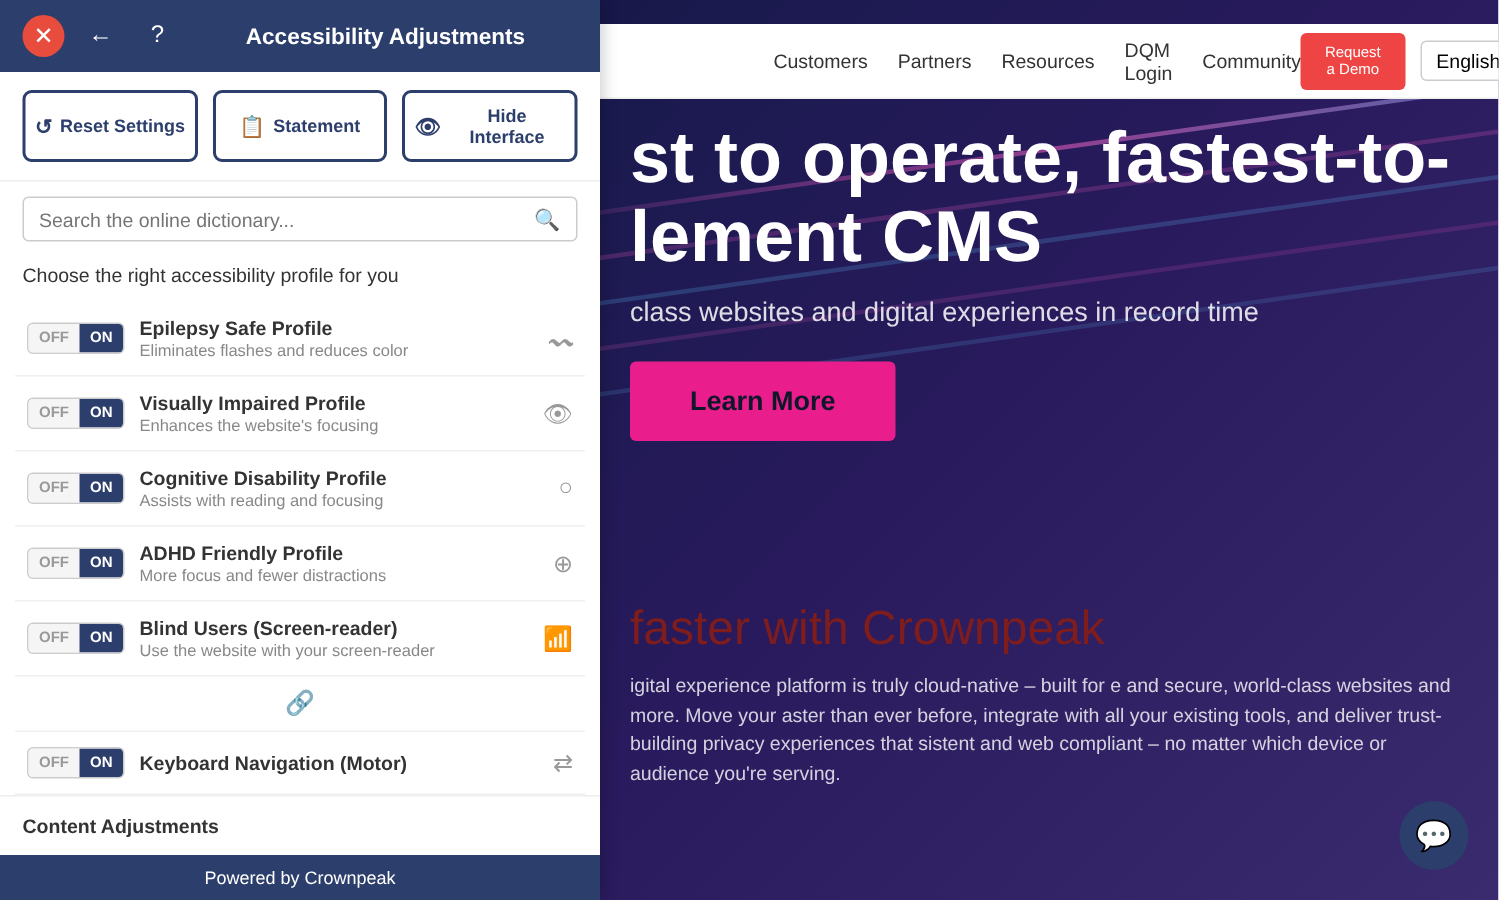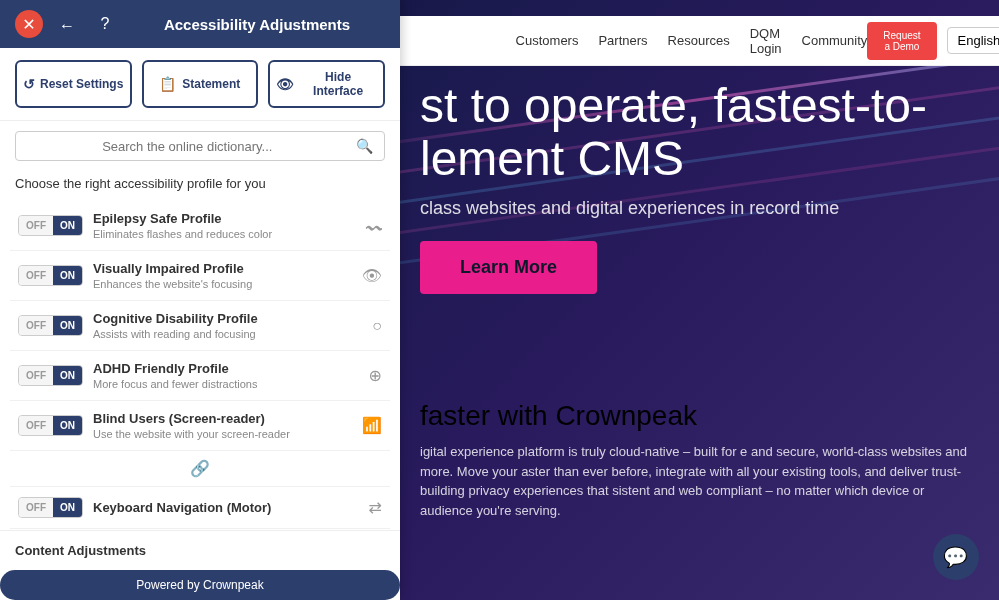--- a/index.html
+++ b/index.html
@@ -59,21 +59,21 @@
       right: 0;
       bottom: 0;
       display: flex;
       flex-direction: column;
       justify-content: flex-start;
       padding: 30px 20px 20px 20px;
       z-index: 1;
     }
     .hero-title {
       font-size: 48px;
-      font-weight: 400;
+      font-weight: 700;
       color: #fff;
       line-height: 1.1;
       margin-bottom: 10px;
     }
     .hero-subtitle {
       font-size: 18px;
       color: rgba(255,255,255,0.85);
       margin-bottom: 20px;
       line-height: 1.4;
     }
@@ -93,22 +93,22 @@
     .lower-section {
       position: absolute;
       top: 380px;
       left: 400px;
       right: 0;
       bottom: 0;
       padding: 20px;
       z-index: 1;
     }
     .lower-title {
-      font-size: 28px;
-      color: #000000;
+      font-size: 32px;
+      color: #7f1d1d;
       margin-bottom: 10px;
     }
     .lower-text {
       font-size: 13px;
       color: rgba(255,255,255,0.8);
       line-height: 1.5;
     }
 
     
     .accessibility-panel {
@@ -184,21 +184,20 @@
       border-radius: 4px;
       padding: 6px 10px;
       gap: 8px;
     }
     .search-input {
       border: none;
       outline: none;
       flex: 1;
       font-size: 13px;
       color: #666;
-      text-align: center;
     }
     .search-icon { color: #999; font-size: 14px; }
 
     .profile-label {
       font-size: 13px;
       color: #333;
       padding: 5px 15px 10px;
       font-weight: 500;
     }
 
@@ -253,21 +252,20 @@
       color: #333;
       border-top: 1px solid #eee;
     }
 
     .powered-by {
       background: #2c3e6b;
       color: #fff;
       text-align: center;
       font-size: 12px;
       padding: 8px;
-      border-radius: 15px;
     }
 
     
     .chat-btn {
       position: absolute;
       bottom: 20px;
       right: 20px;
       width: 46px;
       height: 46px;
       background: #2c3e6b;

